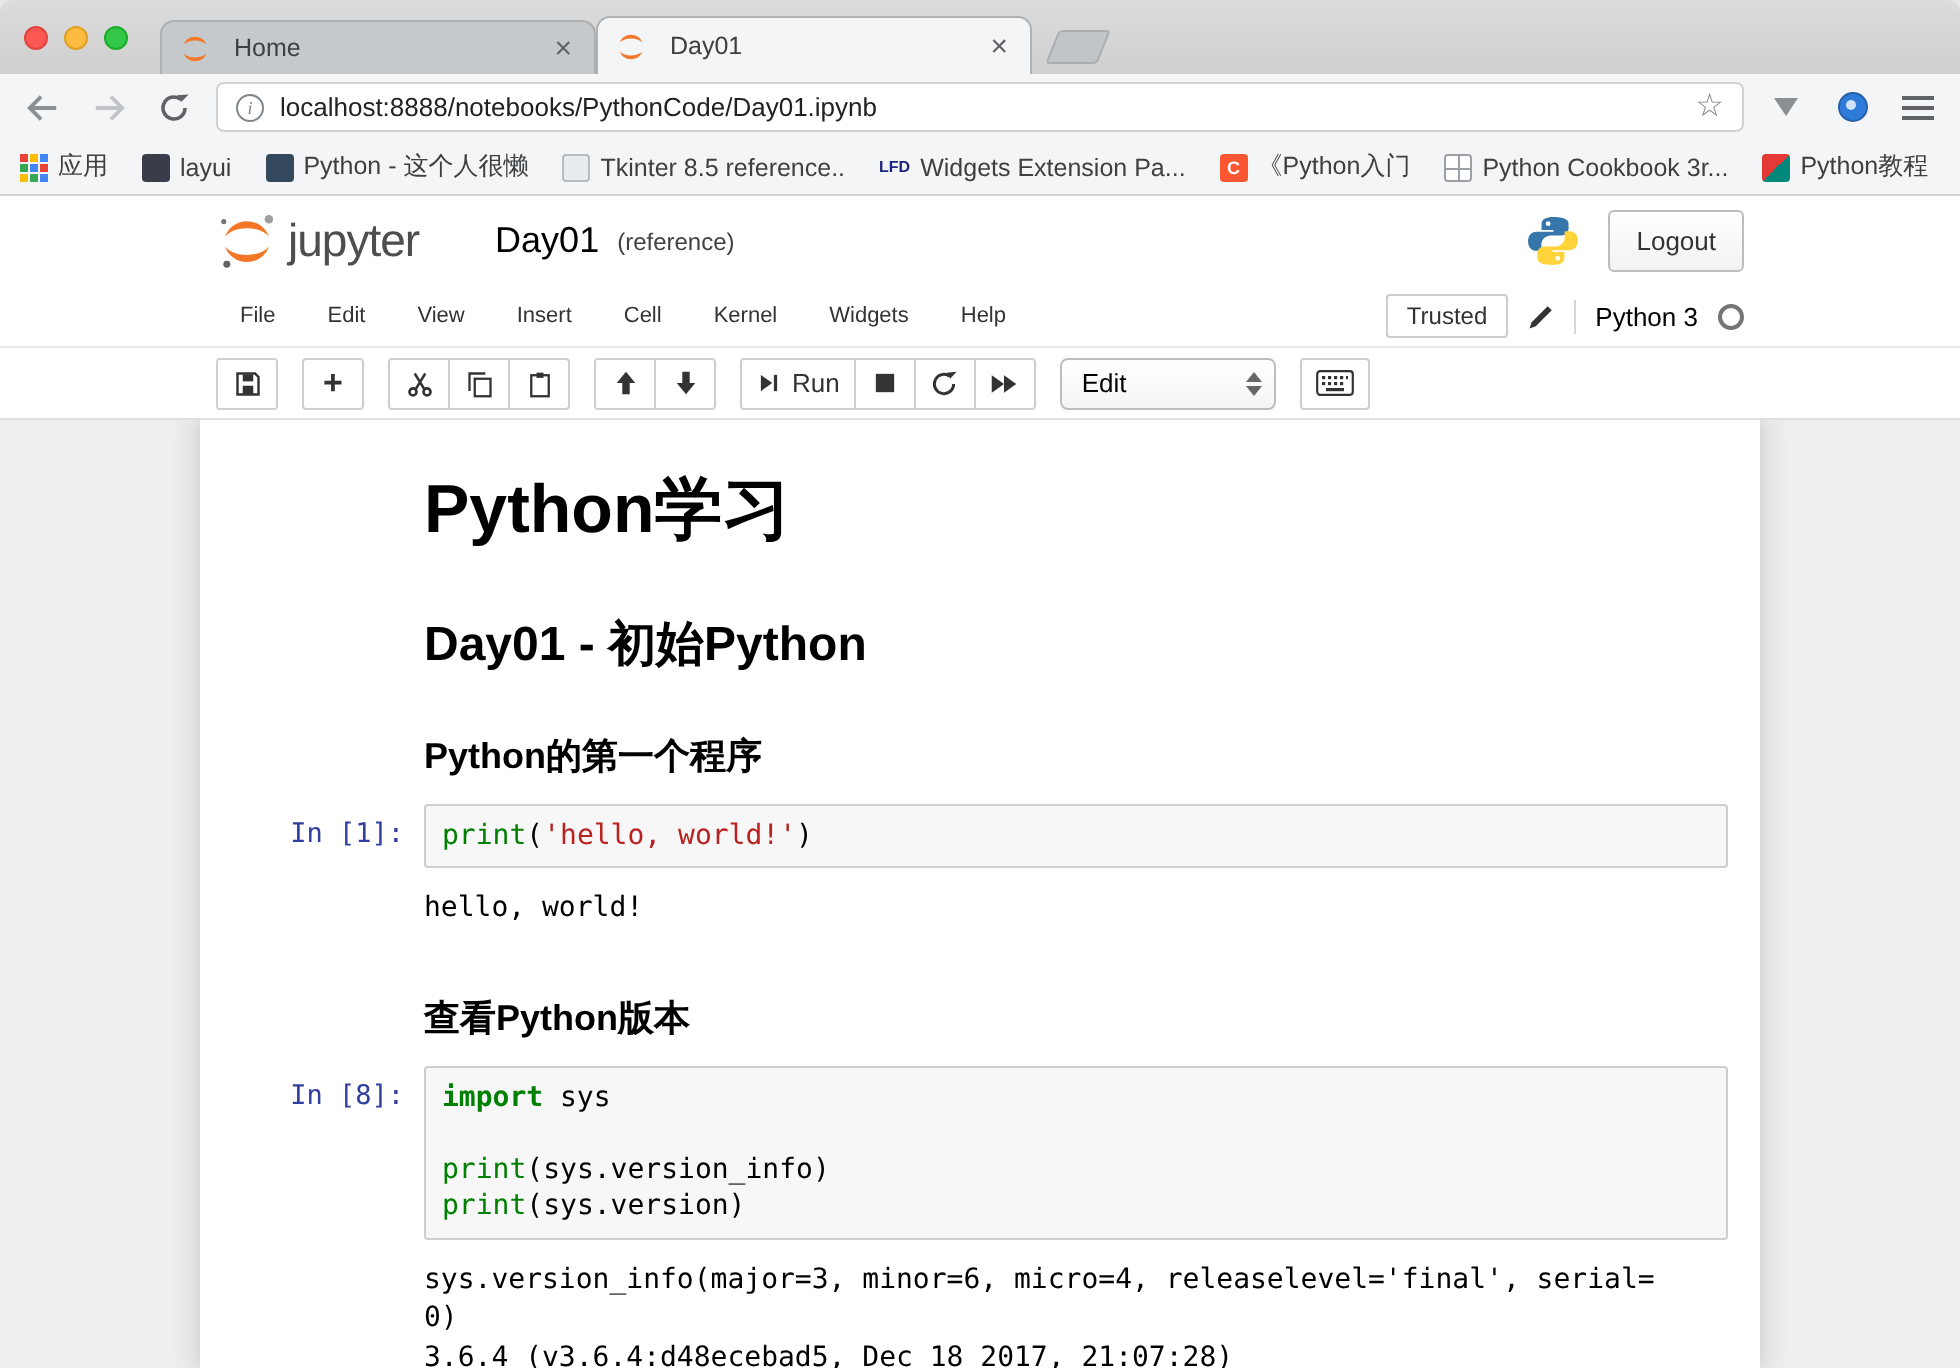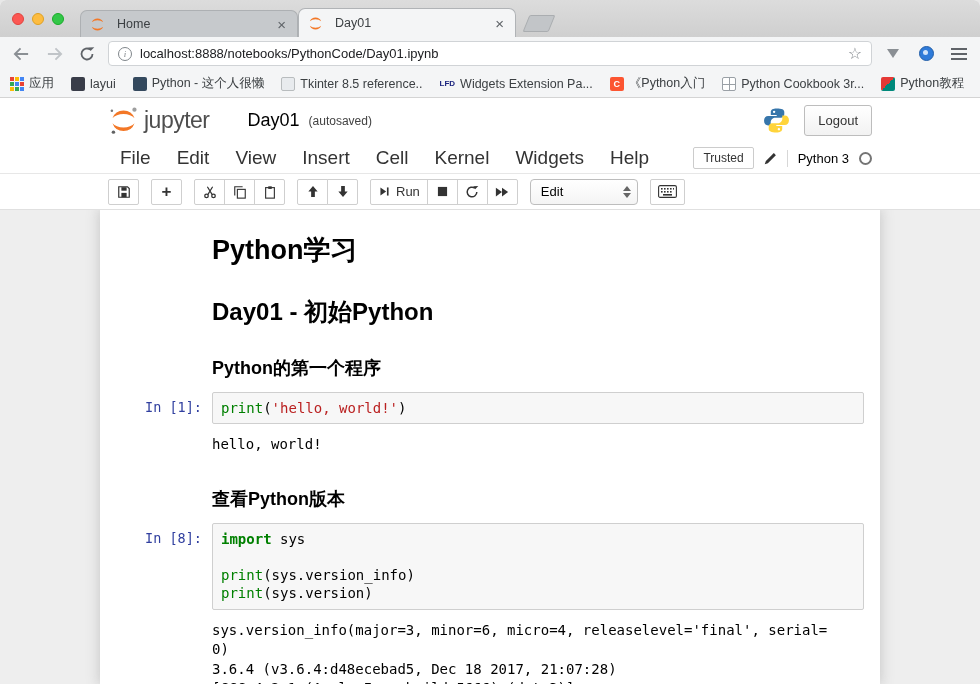--- a/index.html
+++ b/index.html
@@ -57,21 +57,21 @@
   .jp-header { height:45px; background:#fff; display:flex; align-items:center; padding:0 108px; flex:0 0 auto; }
   .jp-logo { display:flex; align-items:center; gap:5px; }
   .jp-logo-text { font-size:23px; color:#4e4e4e; letter-spacing:-0.5px; }
   .jp-title { margin-left:38px; font-size:18px; color:#000; }
   .jp-autosave { margin-left:9px; font-size:12px; color:#424242; }
   .jp-header-right { margin-left:auto; display:flex; align-items:center; gap:14px; }
   .logout-btn { border:1px solid #bdbdbd; border-radius:3px; background:linear-gradient(#fff,#f2f2f2); font-size:13px; color:#333; padding:7px 13px; }
 
   
   .jp-menubar { height:31px; background:#fff; border-bottom:1px solid #e7e7e7; display:flex; align-items:center; padding:0 108px; flex:0 0 auto; }
-  .menu-item { padding:0 13px; font-size:19px; color:#333; }
+  .menu-item { padding:0 13px; font-size:11px; color:#333; }
   .menu-item:first-child { padding-left:12px; }
   .menu-right { margin-left:auto; display:flex; align-items:center; gap:10px; }
   .trusted { border:1px solid #ccc; border-radius:2px; padding:3px 9px; font-size:12px; color:#333; background:#fff; }
   .vsep { width:1px; height:17px; background:#d7d7d7; }
   .kernel-name { font-size:13px; color:#000; }
   .kernel-circle { width:13px; height:13px; border:2px solid #757575; border-radius:50%; }
 
   
   .jp-toolbar { height:36px; background:#fff; border-bottom:1px solid #e0e0e0; display:flex; align-items:center; padding:0 108px; gap:12px; flex:0 0 auto; }
   .btn { background:#fff; border:1px solid #cfcfcf; border-radius:2px; height:26px; min-width:31px; display:inline-flex; align-items:center; justify-content:center; gap:5px; color:#333; font-size:13px; padding:0 7px; }
@@ -85,21 +85,21 @@
   .sel-arrows i { width:0; height:0; border-left:4px solid transparent; border-right:4px solid transparent; }
   .sel-arrows .up { border-bottom:5px solid #666; }
   .sel-arrows .dn { border-top:5px solid #666; }
 
   
   .jp-site { flex:1; background:#eee; overflow:hidden; display:flex; justify-content:center; }
   .jp-page { width:780px; background:#fff; box-shadow:0 0 12px 1px rgba(87,87,87,.25); padding-top:12px; }
   .cellrow { display:flex; padding:4px 0; }
   .prompt { flex:0 0 112px; text-align:right; padding:7px 10px 0 0; font-family:"DejaVu Sans Mono",monospace; font-size:13.5px; color:#303F9F; white-space:pre; }
   .cell-content { flex:1; margin-right:16px; min-width:0; }
-  .md h1 { font-size:27px; font-weight:bold; color:#000; margin:6px 0 6px; }
+  .md h1 { font-size:34px; font-weight:bold; color:#000; margin:6px 0 6px; }
   .md h2 { font-size:24px; font-weight:bold; color:#000; margin:14px 0 4px; }
   .md h3 { font-size:18px; font-weight:bold; color:#000; margin:16px 0 4px; }
   .input_area { border:1px solid #cfcfcf; border-radius:2px; background:#f7f7f7; padding:6px 8px; font-family:"DejaVu Sans Mono",monospace; font-size:14px; line-height:1.3; color:#000; }
   .codeline { white-space:pre; min-height:18px; }
   .tok-kw { color:#008000; font-weight:bold; }
   .tok-bi { color:#008000; }
   .tok-str { color:#BA2121; }
   .output_text { font-family:"DejaVu Sans Mono",monospace; font-size:14px; line-height:1.4; color:#000; white-space:pre-wrap; word-break:break-all; max-width:630px; padding:3px 0 8px; }
 </style>
 </head>
@@ -218,21 +218,21 @@
       <svg width="31" height="31" viewBox="0 0 32 32">
         <circle cx="27.3" cy="4.8" r="2.2" fill="#9e9e9e"></circle>
         <circle cx="5.6" cy="28" r="1.8" fill="#616262"></circle>
         <circle cx="4" cy="6" r="1.3" fill="#757575"></circle>
         <path d="M16 23.2c-4.9 0-9.2-1.8-11.4-4.4a12.1 12.1 0 0 0 22.8 0c-2.2 2.6-6.5 4.4-11.4 4.4z" fill="#F37726"></path>
         <path d="M16 9.4c4.9 0 9.2 1.8 11.4 4.4a12.1 12.1 0 0 0-22.8 0c2.2-2.6 6.5-4.4 11.4-4.4z" fill="#F37726"></path>
       </svg>
       <span class="jp-logo-text">jupyter</span>
     </span>
     <span class="jp-title">Day01</span>
-    <span class="jp-autosave">(autosaved)</span>
+    <span class="jp-autosave">(reference)</span>
     <span class="jp-header-right">
       <svg width="27" height="27" viewBox="0 0 26 26">
         <defs>
             <path id="pys" d="M13 1.5c-3.2 0-5.5 1-5.5 3.3v2.9h5.7v.9H5c-2.4 0-4 1.8-4 4.6 0 2.7 1.6 4.5 4 4.5h2.4v-3c0-2.5 2.1-4.4 4.6-4.4h5.1c2 0 3.4-1.4 3.4-3.4V4.8c0-2.2-2.3-3.3-7.5-3.3zm-2.3 2a1.1 1.1 0 1 1 0 2.3 1.1 1.1 0 0 1 0-2.3z"></path>
           </defs>
         <use href="#pys" fill="#3776AB"></use>
         <use href="#pys" transform="rotate(180 13 13)" fill="#FFD43B"></use>
       </svg>
       <button class="logout-btn">Logout</button>
     </span>

